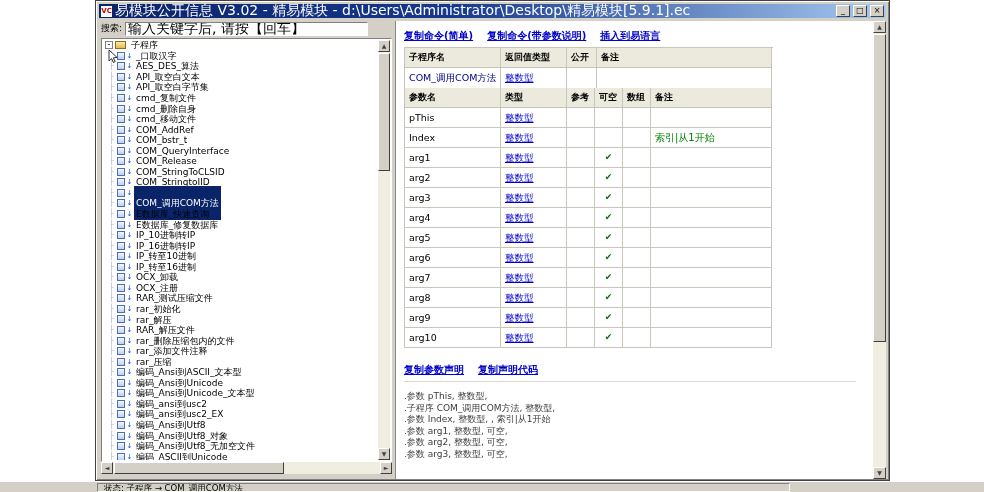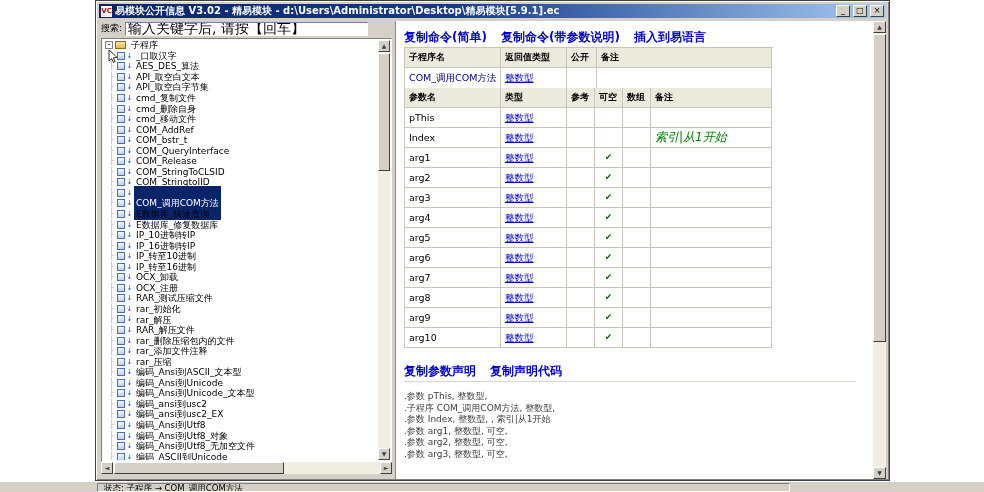--- a/index.html
+++ b/index.html
@@ -9,21 +9,21 @@
 
   
   .window { position:absolute; left:95px; top:0; width:795px; height:481px;
     background:#d4d0c8; border:1px solid #404040;
     box-shadow: inset 1px 1px 0 #ffffff, inset -1px -1px 0 #808080; }
   .titlebar { position:absolute; left:3px; top:3px; right:3px; height:14px;
     background:linear-gradient(90deg,#0a246a 0%,#16388e 45%,#a6caf0 100%);
     display:flex; align-items:center; padding:0 2px; gap:3px; }
   .title-icon { width:11px; height:11px; background:#ffffff; color:#cc0000;
     font-size:7px; font-weight:bold; text-align:center; line-height:11px; flex:0 0 auto; }
-  .title-text { flex:1; color:#ffffff; font-size:10px; font-weight:bold;
+  .title-text { flex:1; color:#ffffff; font-size:14px; font-weight:normal;
     white-space:nowrap; overflow:hidden; }
   .win-btn { width:14px; height:12px; background:#d4d0c8; border:1px solid;
     border-color:#ffffff #404040 #404040 #ffffff; font-size:8px; line-height:10px;
     text-align:center; color:#000; flex:0 0 auto; cursor:default; }
 
   
   .search-row { position:absolute; left:5px; top:20px; height:15px;
     display:flex; align-items:center; gap:3px; font-size:9px; color:#000; }
   .search-input { width:243px; height:14px; background:#fff; border:1px solid;
     border-color:#808080 #ffffff #ffffff #808080; font-size:14px; padding:0 2px;
@@ -64,39 +64,39 @@
   .hscroll .sb-btn { width:12px; height:12px; }
   .hscroll .sb-btn.left { left:0; } .hscroll .sb-btn.right { left:auto; right:0; }
   .sb-thumb-h { position:absolute; top:0; left:13px; width:170px; height:12px;
     background:#d4d0c8; border:1px solid; border-color:#ffffff #404040 #404040 #ffffff; }
 
   
   .detail-panel { position:absolute; left:299px; top:20px; width:480px; height:458px;
     background:#ffffff; border-left:1px solid #8a8a84; overflow:hidden; }
   .links-row { position:absolute; left:8px; top:8px; display:flex; gap:14px; }
   .links-row.bottom { top:342px;text-align:center; }
-  .dlink { color:#0000cc; font-size:12px; font-weight:bold;
-    white-space:nowrap; cursor:pointer; }
+  .dlink { color:#0000cc; font-size:10px; font-weight:bold;
+    text-decoration:underline; white-space:nowrap; cursor:pointer; }
 
   .sub-table { position:absolute; left:8px; top:26px; width:369px;
     display:grid; grid-template-columns:96px 66px 30px 175px;
     border-top:1px solid #c8c5ba; border-left:1px solid #c8c5ba; }
   .param-table { position:absolute; left:8px; top:67px; width:369px;
     display:grid; grid-template-columns:96px 66px 28px 28px 28px 121px;
     border-left:1px solid #c8c5ba; }
   .cell,.pcell { height:20px; line-height:19px; padding:0 4px; font-size:9.5px;
     border-right:1px solid #c8c5ba; border-bottom:1px solid #c8c5ba;
     overflow:hidden; white-space:nowrap; background:#fff; color:#000; }
   .head { background:#eceadd; font-weight:bold; font-size:9px; }
   .typelink { color:#0000cc; text-decoration:underline; cursor:pointer; }
   .subname { color:#000080; height:21px; line-height:20px; }
   .cell.c1.typelink { height:21px; line-height:20px; }
   .cell.c2,.cell.c3 { height:21px; }
   .check { text-align:center; padding:0; color:#006600; font-size:9px; }
-  .remark { color:#008000; font-size:12px;font-style:italic; }
+  .remark { color:#008000; font-size:10px; }
 
   .divider { position:absolute; left:8px; top:360px; width:452px;
     border-top:1px solid #d8d8d0; }
   .code-block { position:absolute; left:8px; top:370px; width:460px;
     font-size:9px; line-height:11.5px; color:#3c3c3c; }
   .code-line { white-space:nowrap; overflow:hidden; }
 
   
   .statusbar { position:absolute; left:0; top:481px; width:984px; height:11px;
     background:#d4d0c8; border-top:1px solid #ffffff; }

